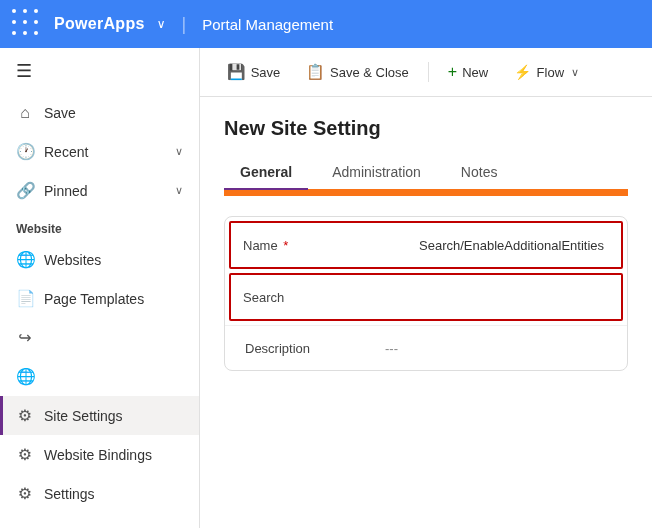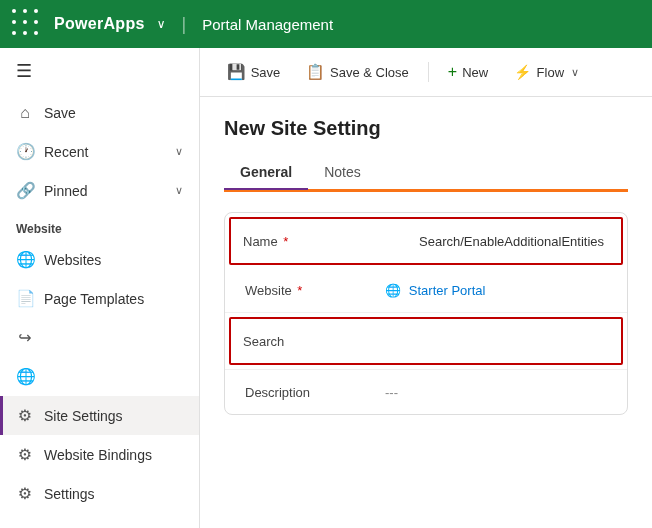--- a/index.html
+++ b/index.html
@@ -1,20 +1,20 @@
 <!DOCTYPE html>
 <html><head>
   <meta charset="utf-8">
   <style>
     * { box-sizing: border-box; margin: 0; padding: 0; }
     body { font-family: 'Segoe UI', Arial, sans-serif; font-size: 14px; background: #f3f2f1; width: 652px; height: 528px; overflow: hidden; }
 
     
     .top-bar {
-      background: #15803d;
+      background: #3b82f6;
       height: 48px;
       display: flex;
       align-items: center;
       padding: 0 12px;
       gap: 12px;
     }
     .top-bar-grid {
       display: grid;
       grid-template-columns: repeat(3,8px);
       grid-template-rows: repeat(3,8px);
@@ -164,23 +164,23 @@
     .page-title {
       font-size: 20px;
       font-weight: 600;
       color: #222;
       margin-bottom: 16px;
     }
 
     
     .tabs {
       display: flex;
-      border-bottom: 3px solid #f97316;
+      border-bottom: 7px solid #f97316;
       margin-bottom: 20px;
-      gap: 0;
+      gap: 8px;
     }
     .tab {
       padding: 8px 16px;
       cursor: pointer;
       font-size: 14px;
       color: #555;
       border-bottom: 2px solid transparent;
       margin-bottom: -1px;
     }
     .tab.active {
@@ -322,46 +322,39 @@
     </div>
 
     <div class="page-content">
       <h1 class="page-title">New Site Setting</h1>
 
       <div class="tabs">
         <div class="tab active">
           <span>General</span>
         </div>
         <div class="tab">
+          <span>Administration</span>
+        </div>
+        <div class="tab">
           <span>Notes</span>
         </div>
       </div>
 
       <div style="border:1px solid #ddd; border-radius:8px;">
 
         <div style="border:2px solid #c00000; margin:4px; border-radius:2px;">
           <div class="inner-form-row">
             <div class="form-label">
               <span>Name</span>
               <span class="form-required">*</span>
             </div>
             <div class="form-value" style="font-size:13px;color:#333;margin-left:36px;">Search/EnableAdditionalEntities</div>
           </div>
         </div>
 
-        <div class="normal-form-row">
-          <div class="form-label">
-            <span>Website</span>
-            <span class="form-required">*</span>
-          </div>
-          <div class="form-value">
-            <span class="globe-icon">🌐</span>
-            <span style="color:#0078d4;font-weight:500;cursor:pointer;">Starter Portal</span>
-          </div>
-        </div>
 
         <div style="border-bottom:1px solid #f0f0f0;">
           <div style="border:2px solid #c00000; margin:4px; border-radius:2px;">
             <div class="inner-form-row">
               <div class="form-label">Search</div>
             </div>
           </div>
         </div>
 
         <div class="normal-form-row" style="border-bottom:none;">

